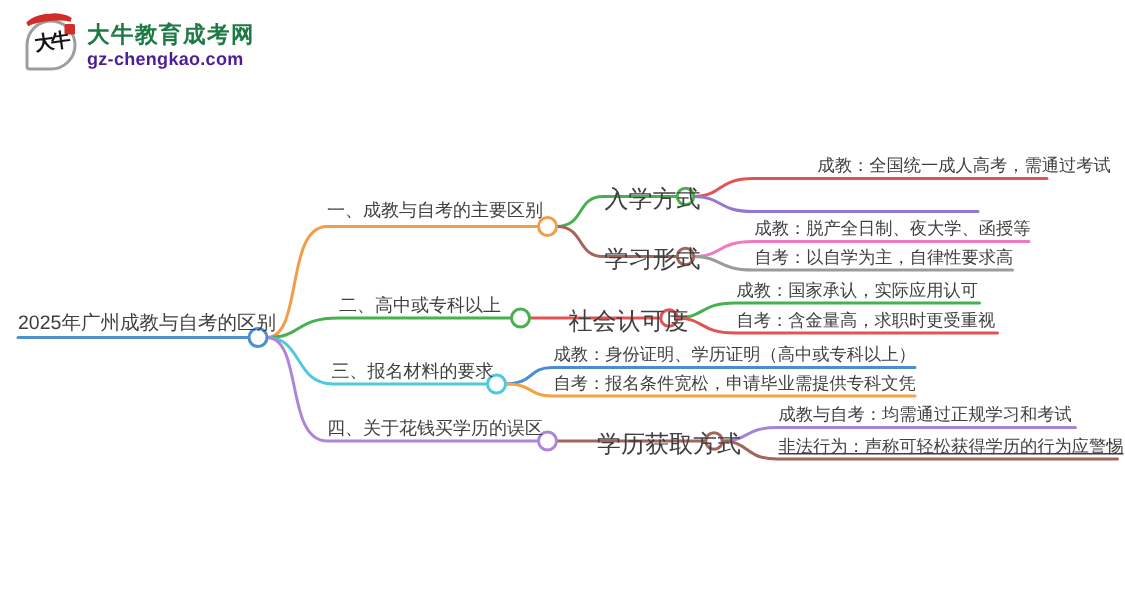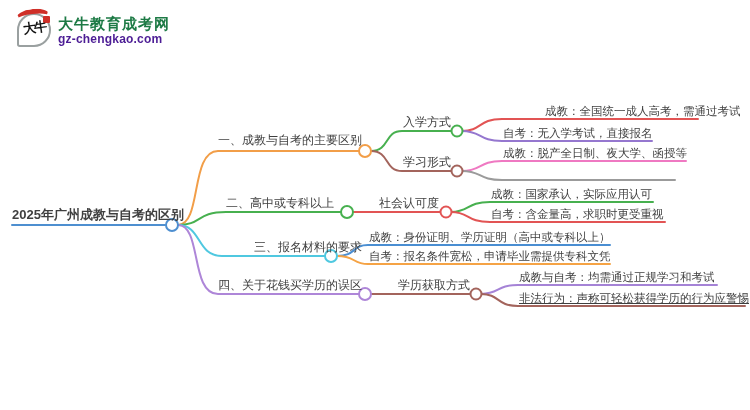--- a/index.html
+++ b/index.html
@@ -42,21 +42,21 @@
   svg.wires { position: absolute; left: 0; top: 0; width: 750px; height: 410px; }
   svg.wires path { fill: none; stroke-width: 2; stroke-linecap: round; }
   svg.wires circle { fill: #ffffff; stroke-width: 2; cursor: pointer; }
 
   .label {
     position: absolute; white-space: nowrap; color: #3f3f3f;
     line-height: 16px; font-size: 12px;
   }
   .lab-root   { font-size: 13px; }
   .lab-branch { font-size: 12px; }
-  .lab-mid    { font-size: 12px; }
+  .lab-mid    { font-size: 16px; margin-top: 12px; }
   .lab-leaf   { font-size: 11.5px; }
 </style>
 </head>
 <body>
 
 <div id="stage">
 
   <div class="logo">
     <div class="logo-icon">
       <div class="arc"></div>
@@ -102,35 +102,35 @@
     <circle cx="365" cy="151" r="6" stroke="#f29e48"></circle>
     <circle cx="347" cy="212" r="6" stroke="#47b04f"></circle>
     <circle cx="331" cy="256" r="6" stroke="#4fc8e0"></circle>
     <circle cx="365" cy="294" r="6" stroke="#ae86d8"></circle>
     <circle cx="457" cy="131" r="5.5" stroke="#47b04f"></circle>
     <circle cx="457" cy="171" r="5.5" stroke="#a3645c"></circle>
     <circle cx="446" cy="212" r="5.5" stroke="#e25454"></circle>
     <circle cx="476" cy="294" r="5.5" stroke="#a3645c"></circle>
   </svg>
 
-  <div class="label lab-root" style="left:12px; top:207px;font-weight:bold;">2025年广州成教与自考的区别</div>
+  <div class="label lab-root" style="left:12px; top:207px;">2025年广州成教与自考的区别</div>
 
   <div class="label lab-branch" style="left:218px; top:132px;">一、成教与自考的主要区别</div>
   <div class="label lab-branch" style="left:226px; top:195px;">二、高中或专科以上</div>
-  <div class="label lab-branch" style="left:221px; top:239px;margin-left:33px;">三、报名材料的要求</div>
+  <div class="label lab-branch" style="left:221px; top:239px;">三、报名材料的要求</div>
   <div class="label lab-branch" style="left:218px; top:277px;">四、关于花钱买学历的误区</div>
 
   <div class="label lab-mid" style="left:403px; top:114px;">入学方式</div>
   <div class="label lab-mid" style="left:403px; top:154px;">学习形式</div>
   <div class="label lab-mid" style="left:379px; top:195px;">社会认可度</div>
   <div class="label lab-mid" style="left:398px; top:277px;">学历获取方式</div>
 
   <div class="label lab-leaf" style="left:503px; top:103px;margin-left:42px;">成教：全国统一成人高考，需通过考试</div>
-  <div class="label lab-leaf" style="left:503px; top:125px;">自考：无入学考试，直接报名</div>
   <div class="label lab-leaf" style="left:503px; top:145px;">成教：脱产全日制、夜大学、函授等</div>
+  <div class="label lab-leaf" style="left:503px; top:164px;">自考：以自学为主，自律性要求高</div>
   <div class="label lab-leaf" style="left:491px; top:186px;">成教：国家承认，实际应用认可</div>
   <div class="label lab-leaf" style="left:491px; top:206px;">自考：含金量高，求职时更受重视</div>
   <div class="label lab-leaf" style="left:369px; top:229px;text-align:right;">成教：身份证明、学历证明（高中或专科以上）</div>
   <div class="label lab-leaf" style="left:369px; top:248px;">自考：报名条件宽松，申请毕业需提供专科文凭</div>
   <div class="label lab-leaf" style="left:519px; top:269px;">成教与自考：均需通过正规学习和考试</div>
   <div class="label lab-leaf" style="left:519px; top:290px;text-decoration:underline;">非法行为：声称可轻松获得学历的行为应警惕</div>
 
 </div>
 
 </body></html>

